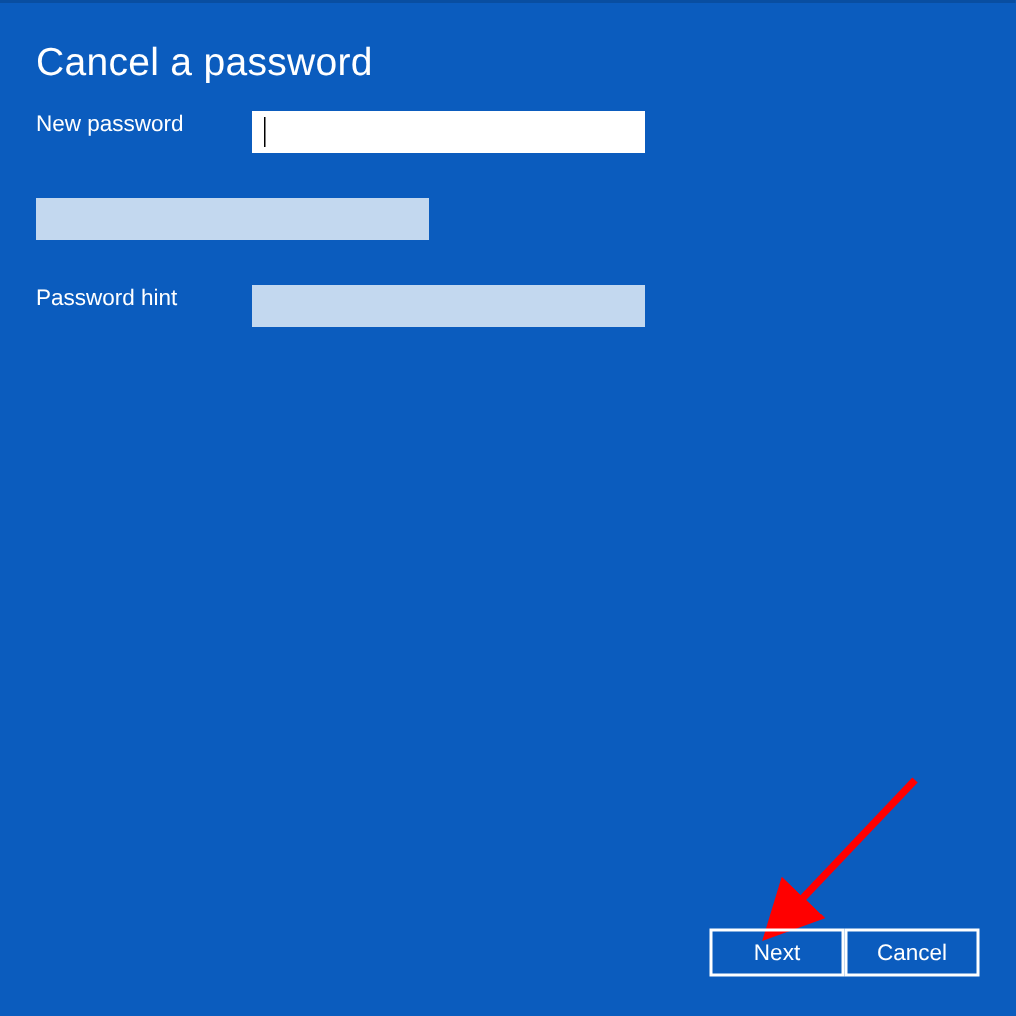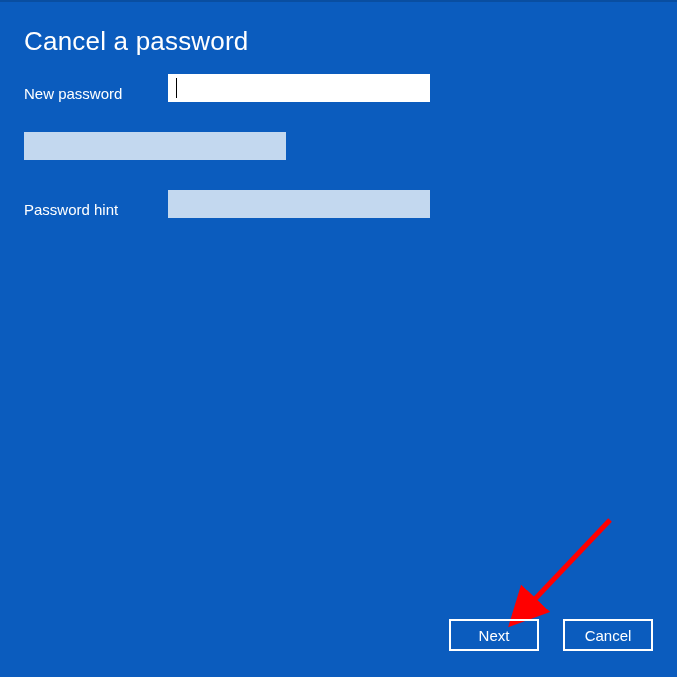--- a/index.html
+++ b/index.html
@@ -32,21 +32,21 @@
       left: 24px;
       letter-spacing: 0.2px;
     }
     .form {
       position: absolute;
       top: 74px;
       left: 24px;
     }
     .row {
       display: flex;
-      align-items: flex-end;
+      align-items: flex-start;
       margin-bottom: 30px;
     }
     .label {
       width: 144px;
       font-size: 15px;
       font-weight: 400;
       color: #ffffff;
     }
     .field {
       width: 262px;
@@ -71,21 +71,20 @@
       left: 176px;
       width: 1px;
       height: 20px;
       background: #000;
     }
     .buttons {
       position: absolute;
       bottom: 26px;
       right: 24px;
       display: flex;
-      gap: 24px;
     }
     .btn {
       min-width: 90px;
       height: 32px;
       background: transparent;
       border: 2px solid #ffffff;
       color: #ffffff;
       font-size: 15px;
       font-family: inherit;
       cursor: pointer;

